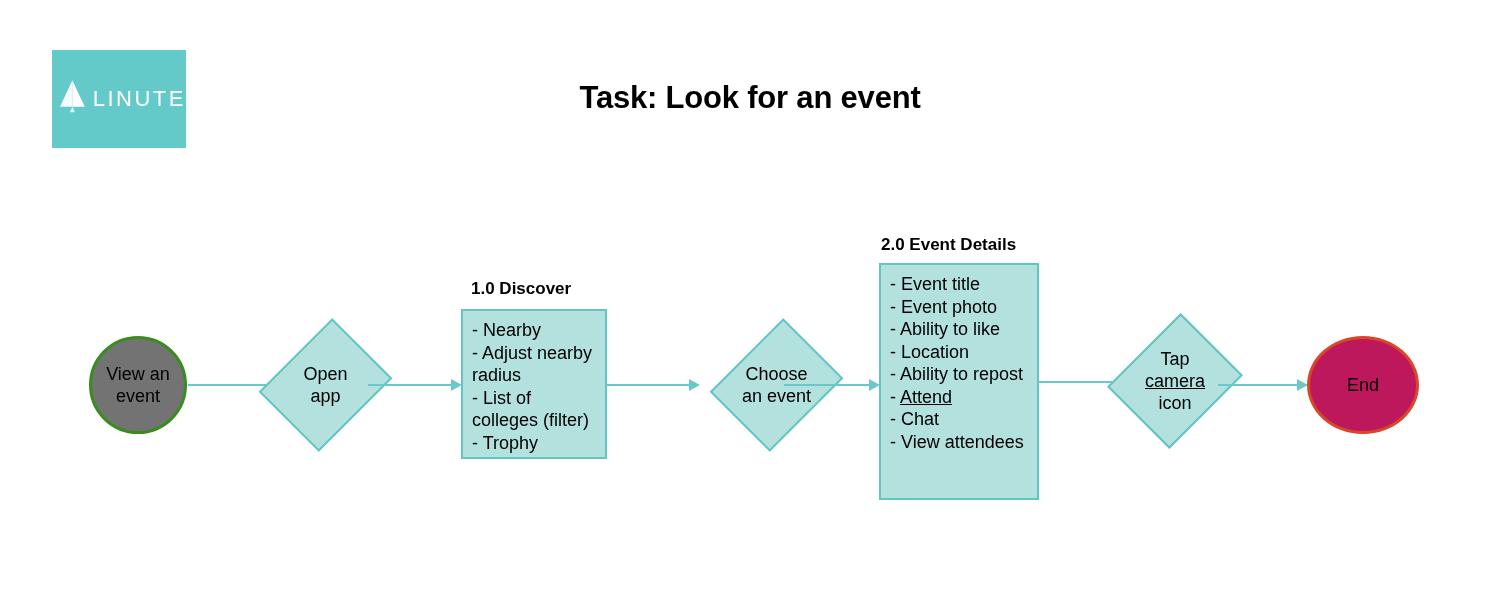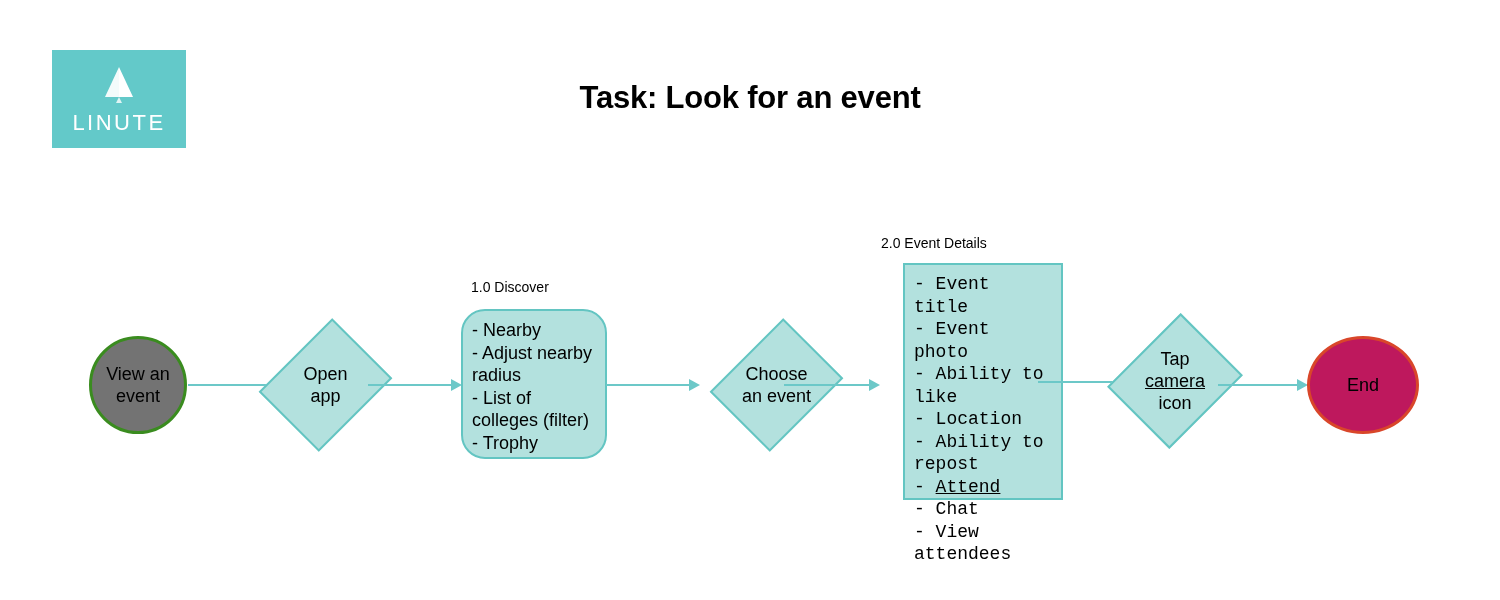--- a/index.html
+++ b/index.html
@@ -18,21 +18,21 @@
 
   
   .logo {
     position: absolute;
     left: 52px;
     top: 50px;
     width: 134px;
     height: 98px;
     background: #63c9c9;
     display: flex;
-    flex-direction: column;
+    flex-direction: row;
     align-items: center;
     justify-content: center;
   }
   .logo-mark {
     width: 46px;
     height: 46px;
     margin-bottom: 2px;
   }
   .logo-word {
     color: #ffffff;
@@ -113,39 +113,39 @@
 
   
   .box {
     position: absolute;
     background: #b3e1de;
     border: 2px solid #63c5c2;
     box-sizing: border-box;
   }
   .box-caption {
     position: absolute;
-    font-size: 14px;
-    font-weight: normal;
+    font-size: 17px;
+    font-weight: bold;
     white-space: nowrap;
   }
   .box-list {
     font-size: 18px;
     line-height: 22.5px;
     padding: 8px 7px 8px 9px;
     margin: 0;
     list-style: none;
     color: #000;
   }
   .box-list li { white-space: normal; }
   .box-list li u { text-decoration: underline; }
 
-  .box-discover { left: 461px; top: 309px; width: 146px; height: 150px; border-radius: 24px; }
+  .box-discover { left: 461px; top: 309px; width: 146px; height: 150px; }
   .caption-discover { left: 471px; top: 279px; }
 
-  .box-details { left: 903px; top: 263px; width: 160px; height: 237px; font-family: Liberation Mono, monospace; }
+  .box-details { left: 879px; top: 263px; width: 160px; height: 237px; }
   .caption-details { left: 881px; top: 235px; }
 
   
   .arrow { position: absolute; height: 14px; }
   .arrow .ln {
     position: absolute;
     left: 0;
     top: 6px;
     height: 2px;
     background: #6cc8c8;

